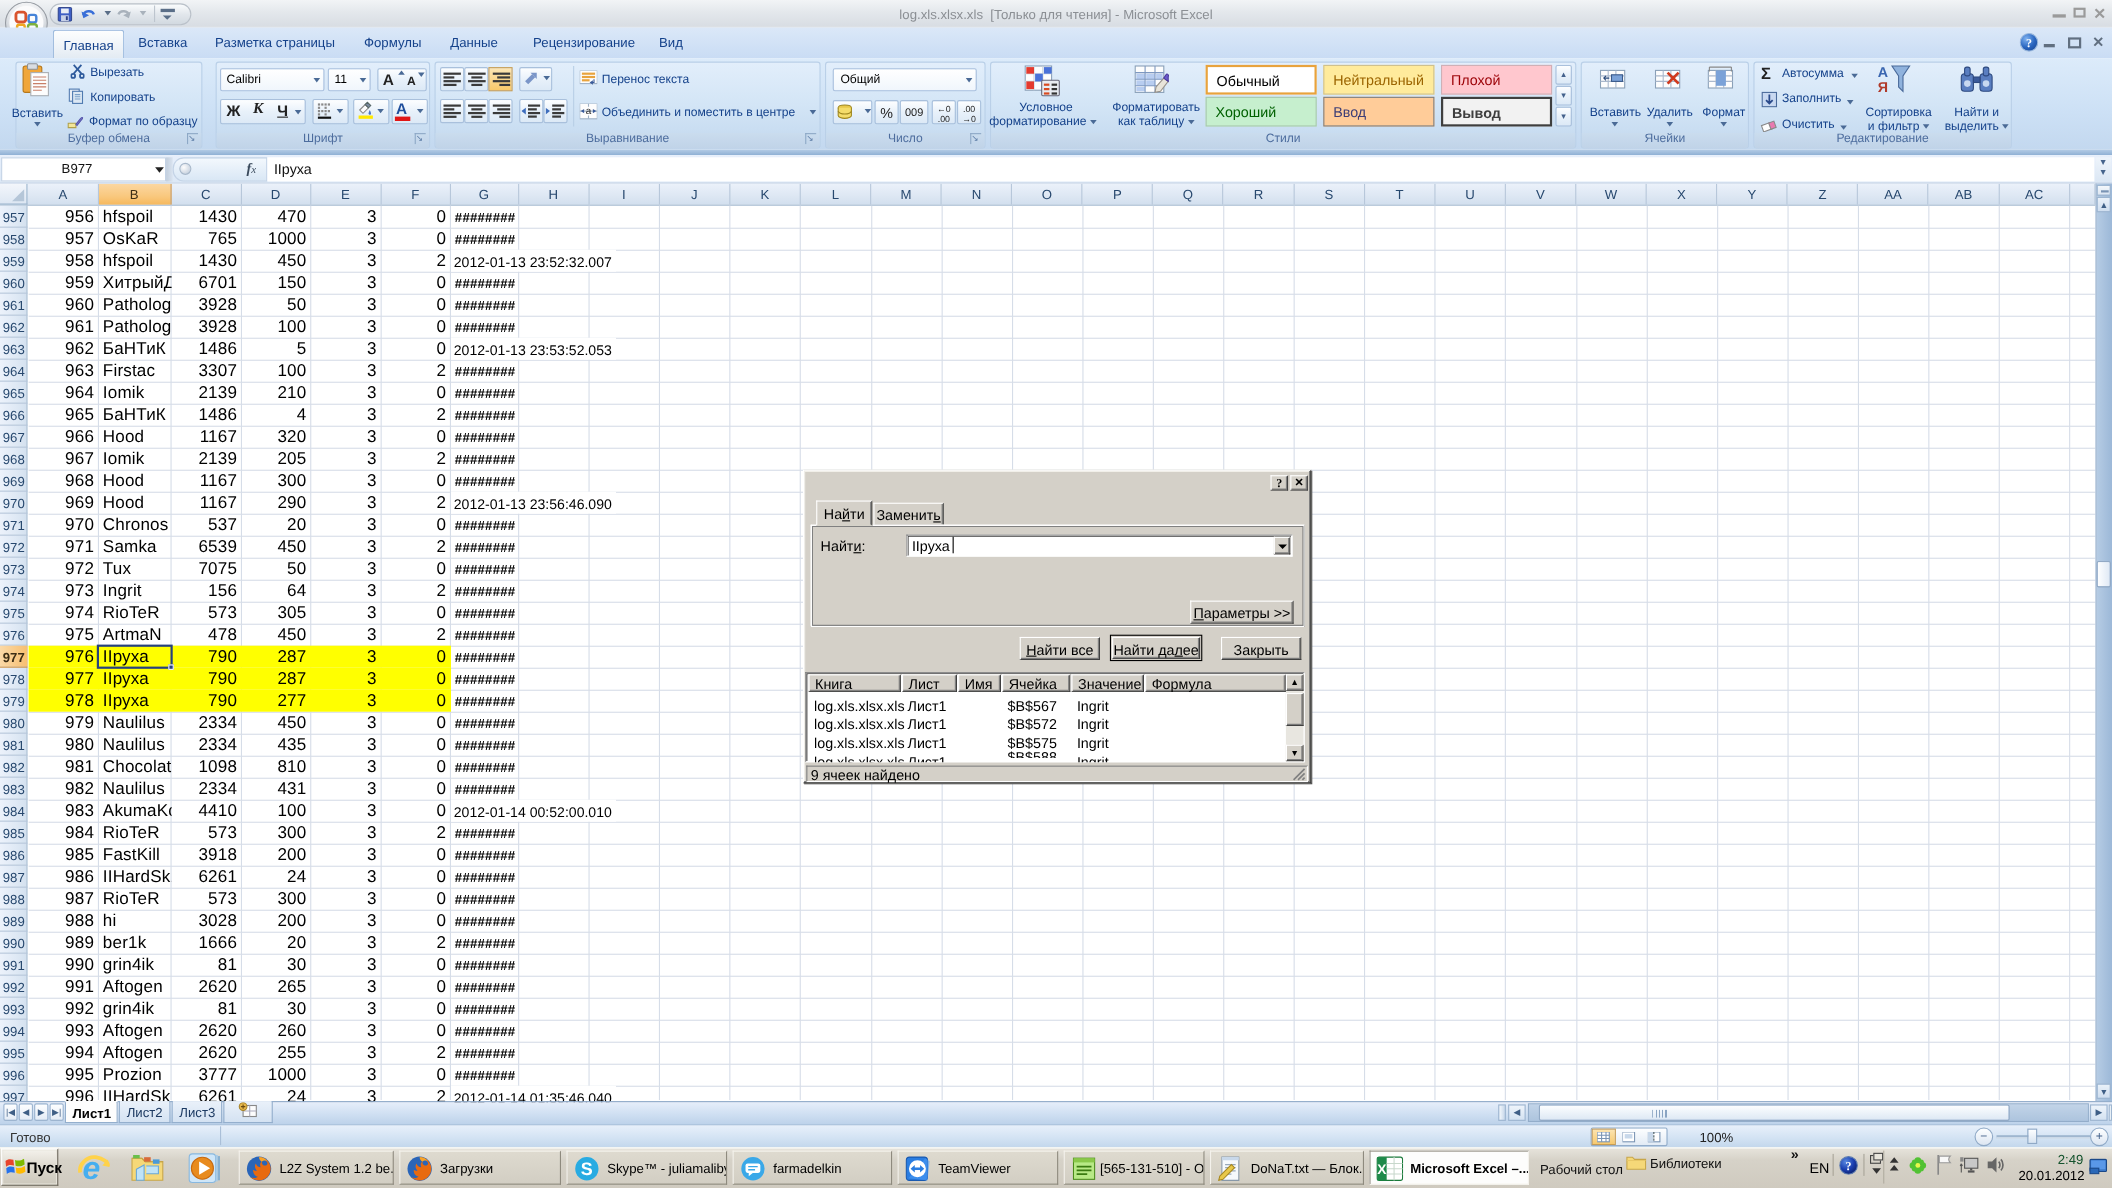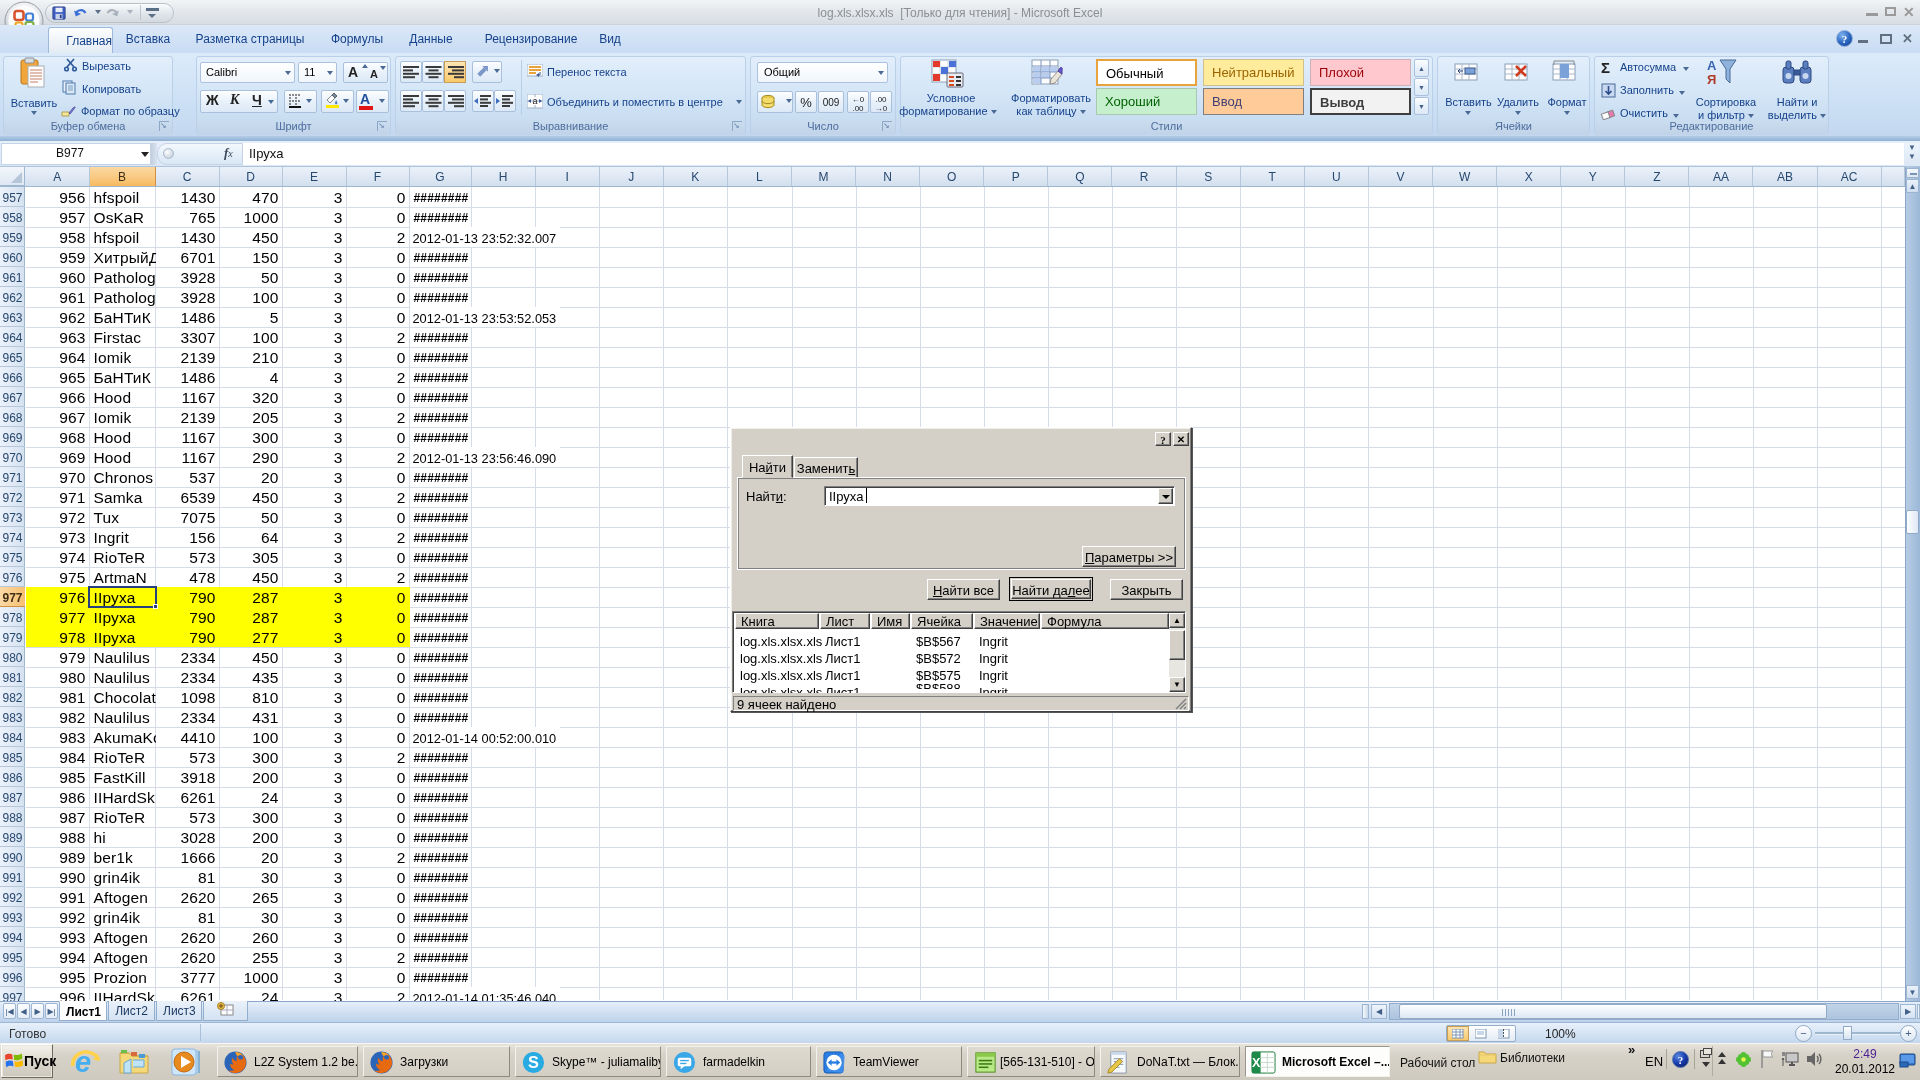--- a/index.html
+++ b/index.html
@@ -2,21 +2,21 @@
 <html><head><meta charset="utf-8">
 <style>
 *{margin:0;padding:0;box-sizing:border-box;}
 html,body{width:1920px;height:1080px;overflow:hidden;}
 body{font-family:"Liberation Sans",sans-serif;position:relative;background:#fff;}
 .ab{position:absolute;}
 
 #titlebar{left:0;top:0;width:1920px;height:25px;background:linear-gradient(#f2f4f6,#e4e8ec 45%,#d8dde3);border-bottom:1px solid #cfd4da;}
 #tabrow{left:0;top:25px;width:1920px;height:28px;background:linear-gradient(#dbe8f8,#c9dcf4);}
 .tab{top:32px;height:21px;font-size:12px;color:#15428b;text-align:center;}
-#tab-active{left:48px;top:27px;width:65px;height:26px;background:linear-gradient(#fdfefe,#eef3f8 60%,#e3ebf3);border:1px solid #9cb9dc;border-bottom:none;border-radius:3px 3px 0 0;font-size:12px;color:#15428b;text-align:right;padding-top:6px;}
+#tab-active{left:48px;top:27px;width:65px;height:26px;background:linear-gradient(#fdfefe,#eef3f8 60%,#e3ebf3);border:1px solid #9cb9dc;border-bottom:none;border-radius:3px 3px 0 0;font-size:12px;color:#15428b;text-align:center;padding-top:6px;}
 #ribbon{left:0;top:53px;width:1920px;height:83px;background:linear-gradient(#dcebfa,#cce0f5 60%,#c3d8ef);}
 #ribbonedge{left:0;top:136px;width:1920px;height:5px;background:linear-gradient(#b4cce6,#8fb0d4);}
 .rgroup{top:1px;height:79px;border:1px solid #bad0e8;border-radius:3px;background:linear-gradient(#e2eefb,#d3e5f6 50%,#cadef2 78%,#c3d7ec);}
 .rlabel{left:0;bottom:2px;width:100%;text-align:center;font-size:11px;color:#4d6d9e;}
 .ritem{font-size:11px;color:#15428b;white-space:nowrap;}
 .launcher{width:10px;height:10px;border:1px solid #8da8c6;border-right:none;border-bottom:none;color:#5d7da6;font-size:8px;line-height:8px;}
 
 .rbtn{border:1px solid #a9c0dc;border-radius:2px;background:linear-gradient(#fdfeff,#e8f1fa 50%,#dce9f6);}
 .combo{background:linear-gradient(#fff,#f0f6fc);border:1px solid #abc1de;border-radius:2px;color:#000;font-size:11px;}
 .cardn{position:absolute;right:3px;top:50%;margin-top:-2px;width:0;height:0;border-left:3px solid transparent;border-right:3px solid transparent;border-top:4px solid #4a6a96;}
@@ -114,21 +114,21 @@
       </radialGradient>
     </defs>
 <circle cx="8.5" cy="8.5" r="8" fill="url(#hq)" stroke="#9ab8dd"></circle>
 <text x="8.5" y="12.5" text-anchor="middle" font-size="11" font-weight="bold" fill="#fff" font-family="Liberation Serif,serif">?</text>
 </svg>
 <div class="ab" style="left:1858px;top:40px;width:10px;height:3px;background:#616f80"></div>
 <div class="ab" style="left:1880px;top:34px;width:12px;height:10px;border:2px solid #616f80"></div>
 <div class="ab" style="left:1902px;top:33px;width:12px;height:11px;color:#616f80;font-size:13px;font-weight:bold;line-height:11px">✕</div>
 <div class="ab" id="ribbon"></div>
 <div class="ab" id="ribbonedge"></div>
-<div class="ab rgroup" style="left:3px;top:56px;width:170px">
+<div class="ab rgroup" style="left:14px;top:56px;width:170px">
     <div class="ab" style="left:0;top:64px;width:100%;height:14px;background:linear-gradient(#cadcee,#c0d3e8);border-radius:0 0 3px 3px"></div>
     <div class="ab rlabel">Буфер обмена</div>
     <div class="ab launcher" style="right:3px;bottom:3px">↘</div>
   </div>
 <div class="ab rgroup" style="left:196px;top:56px;width:195px">
     <div class="ab" style="left:0;top:64px;width:100%;height:14px;background:linear-gradient(#cadcee,#c0d3e8);border-radius:0 0 3px 3px"></div>
     <div class="ab rlabel">Шрифт</div>
     <div class="ab launcher" style="right:3px;bottom:3px">↘</div>
   </div>
 <div class="ab rgroup" style="left:395px;top:56px;width:351px">
@@ -1167,21 +1167,21 @@
 <rect x="5" y="3" width="12" height="9" fill="#c8c8c8" stroke="#555"></rect>
 <rect x="8" y="14" width="6" height="2" fill="#555"></rect>
     <rect x="10" y="12" width="2" height="2" fill="#555"></rect>
 <path d="M2 16 L2 8 M2 8 L1 10 M2 8 L3 10" stroke="#555" fill="none"></path>
 <rect x="1" y="2" width="3" height="4" fill="#888"></rect>
 </svg>
 <svg class="ab" style="left:1805px;top:1050px" width="19" height="18" viewBox="0 0 19 18">
 <path d="M2 6 L6 6 L10 2 L10 16 L6 12 L2 12 Z" fill="#666"></path>
 <path d="M12 6 C13.5 7.5 13.5 10.5 12 12 M14 4 C16.5 6.5 16.5 11.5 14 14" stroke="#666" stroke-width="1.5" fill="none"></path>
 </svg>
-<div class="ab" style="left:1836px;top:1047px;width:58px;text-align:center;font-size:12px;color:#4c1d95">2:49</div>
+<div class="ab" style="left:1836px;top:1047px;width:58px;text-align:right;font-size:12px;color:#14532d">2:49</div>
 <div class="ab" style="left:1830px;top:1062px;width:70px;text-align:center;font-size:12px;color:#000">20.01.2012</div>
 <svg class="ab" style="left:1899px;top:1053px" width="17" height="15" viewBox="0 0 17 15">
 <rect x="1" y="1" width="15" height="11" rx="1" fill="#3a78c8" stroke="#1a4888"></rect>
 <rect x="2" y="2" width="13" height="8" fill="#5a98e8"></rect>
 <rect x="1" y="9" width="8" height="5" fill="#2a68b8" stroke="#1a4888"></rect>
 </svg>
 <div class="ab" id="dlg">
 <div class="ab d-raised" style="left:424px;top:4px;width:16px;height:14px;text-align:center;font-size:11px;font-weight:bold;color:#000;line-height:14px;font-family:'Liberation Serif',serif">?</div>
 <div class="ab d-raised" style="left:442px;top:4px;width:16px;height:14px;text-align:center;font-size:10px;font-weight:bold;color:#000;line-height:13px">✕</div>
 <div class="ab" style="left:11px;top:27px;width:51px;height:23px;background:#d4d0c8;border:1px solid;border-color:#fff #404040 #d4d0c8 #fff;box-shadow:inset -1px 0 0 #808080;z-index:3;text-align:center;padding-top:4px;font-size:13px">На<span style="text-decoration:underline">й</span>ти</div>

